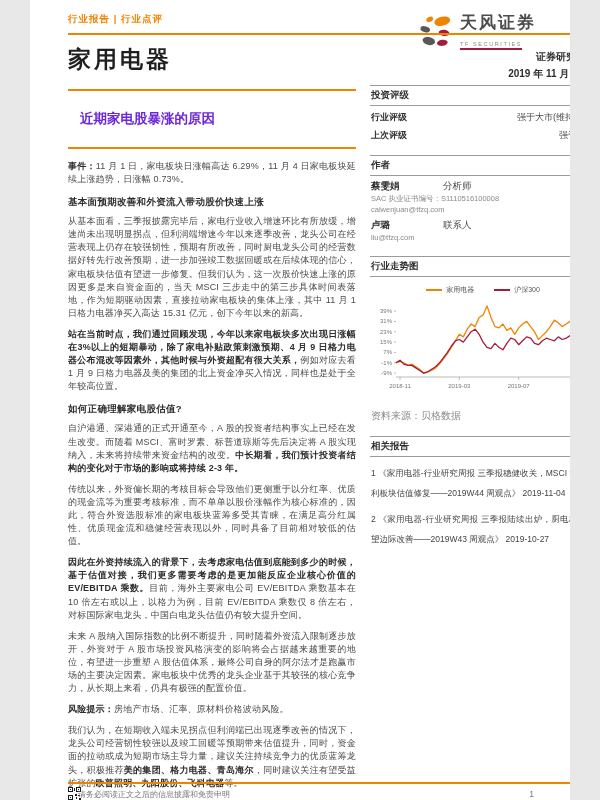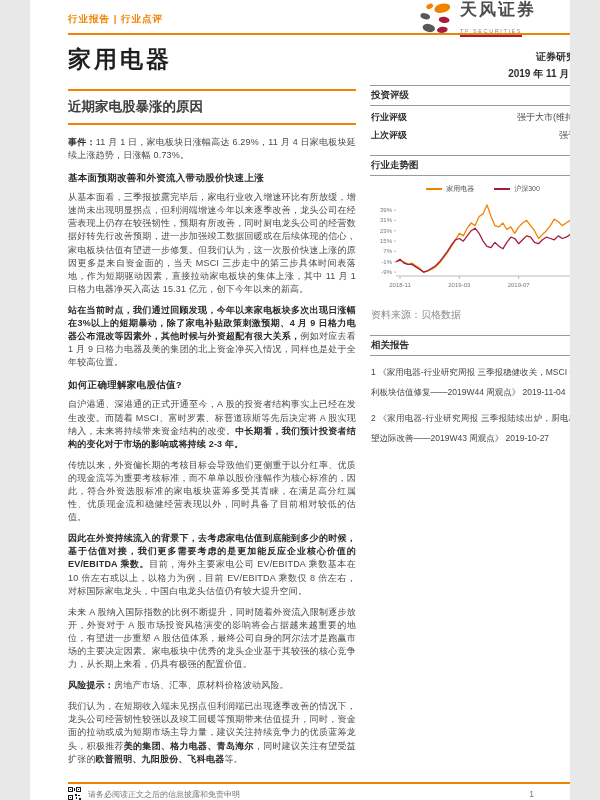--- a/index.html
+++ b/index.html
@@ -1,31 +1,31 @@
 <!DOCTYPE html>
 <html><head>
 <meta charset="utf-8">
 <style>
   html,body{margin:0;padding:0;background:#e8e8e8;}
   .page{position:relative;width:540px;height:800px;background:#ffffff;margin:0 auto;
         font-family:"Liberation Sans","DejaVu Sans",sans-serif;color:#3f3f3f;overflow:hidden;}
 
   
   .topbar{position:absolute;left:38px;top:13px;font-size:9.5px;font-weight:bold;color:#F08300;letter-spacing:1px;}
-  .logo{position:absolute;right:34px;top:1px;display:flex;align-items:center;}
+  .logo{position:absolute;right:34px;top:14px;display:flex;align-items:center;}
   .logo-mark{width:36px;height:36px;margin-right:6px;}
   .brand-cn{font-size:17px;font-weight:bold;color:#4d4d4d;letter-spacing:2px;line-height:18px;}
   .brand-en{font-size:5.5px;color:#8a8a8a;letter-spacing:1.6px;border-bottom:2px solid #A51C3C;display:inline-block;padding-bottom:1px;}
   .header-rule{position:absolute;left:38px;top:33px;width:510px;height:2px;background:#F08300;}
 
   
   .main-col{position:absolute;left:38px;top:44px;width:288px;}
   .page-title{font-size:23px;font-weight:bold;color:#1f1f1f;letter-spacing:3px;margin:0 0 14px 0;}
   .orange-rule{height:2px;background:#F08300;}
-  .report-subtitle{font-size:13.5px;font-weight:bold;color:#404040;margin:0;padding:7px 0;}
+  .report-subtitle{font-size:13.5px;font-weight:bold;color:#6d28d9;margin:12px;padding:7px 0;}
   .body-blocks{margin-top:11px;}
   .p{font-size:9px;line-height:13.1px;text-align:justify;margin:0 0 8px 0;color:#4a4a4a;letter-spacing:0.2px;}
   .p .bold{font-weight:bold;color:#2e2e2e;}
   .bh{font-size:9.5px;font-weight:bold;color:#2e2e2e;margin:10px 0 6px 0;letter-spacing:0.3px;}
 
   
   .sidebar{position:absolute;left:340px;top:50px;width:226px;}
   .report-type{font-size:10px;font-weight:bold;color:#2e2e2e;text-align:right;}
   .report-date{font-size:10px;font-weight:bold;color:#2e2e2e;text-align:right;margin-top:3px;padding-bottom:4px;}
   .s-head{font-size:9.5px;font-weight:bold;color:#2e2e2e;border-top:1px solid #9a9a9a;border-bottom:1px solid #9a9a9a;padding:3px 1px;}
@@ -41,21 +41,21 @@
   .legend{display:flex;justify-content:center;gap:20px;margin:8px 0 2px 0;font-size:7px;color:#555;align-items:center;}
   .legend-entry{display:flex;align-items:center;gap:4px;}
   .legend-swatch{width:16px;height:2px;background:#ccc;}
   .trend-svg{display:block;margin-top:2px;}
   .trend-source{font-size:10px;color:#8a8a8a;margin-top:16px;padding-left:1px;}
   .report-item{font-size:8.5px;line-height:20px;color:#454545;text-align:justify;margin-top:6px;padding:0 1px;}
 
   
   .footer-rule{position:absolute;left:38px;top:782px;width:528px;height:1.5px;background:#F08300;}
   .qr{position:absolute;left:38px;top:787px;}
-  .footer-note{position:absolute;left:58px;top:789px;font-size:8px;color:#777;}
+  .footer-note{position:absolute;left:48px;top:789px;font-size:8px;color:#777;}
   .page-number{position:absolute;right:36px;top:789px;font-size:8.5px;color:#777;}
   svg text.tick{font-size:6px;fill:#777;font-family:"Liberation Sans",sans-serif;}
   svg line.axis{stroke:#aaa;stroke-width:0.8;}
 </style>
 </head>
 <body>
 
 <div class="page">
 
   <div class="topbar">行业报告 | 行业点评</div>
@@ -105,20 +105,38 @@
       <div class="kv">
         <span class="k">行业评级</span>
         <span class="v">强于大市(维持评级)</span>
       </div>
       <div class="kv">
         <span class="k">上次评级</span>
         <span class="v">强于大市</span>
       </div>
     </div>
 
+    <div class="sect">
+      <div class="s-head">作者</div>
+      <div class="person">
+        <div class="person-row">
+          <span class="person-name">蔡雯娟</span>
+          <span class="person-role">分析师</span>
+        </div>
+        <div class="person-sub">SAC 执业证书编号：S1110516100008</div>
+        <div class="person-sub">caiwenjuan@tfzq.com</div>
+      </div>
+      <div class="person">
+        <div class="person-row">
+          <span class="person-name">卢璐</span>
+          <span class="person-role">联系人</span>
+        </div>
+        <div class="person-sub">llu@tfzq.com</div>
+      </div>
+    </div>
 
     <div class="sect">
       <div class="s-head">行业走势图</div>
       <div class="legend">
         <div class="legend-entry">
           <span class="legend-swatch" style="background: rgb(240, 131, 0);"></span>
           <span>家用电器</span>
         </div>
         <div class="legend-entry">
           <span class="legend-swatch" style="background: rgb(165, 28, 60);"></span>

